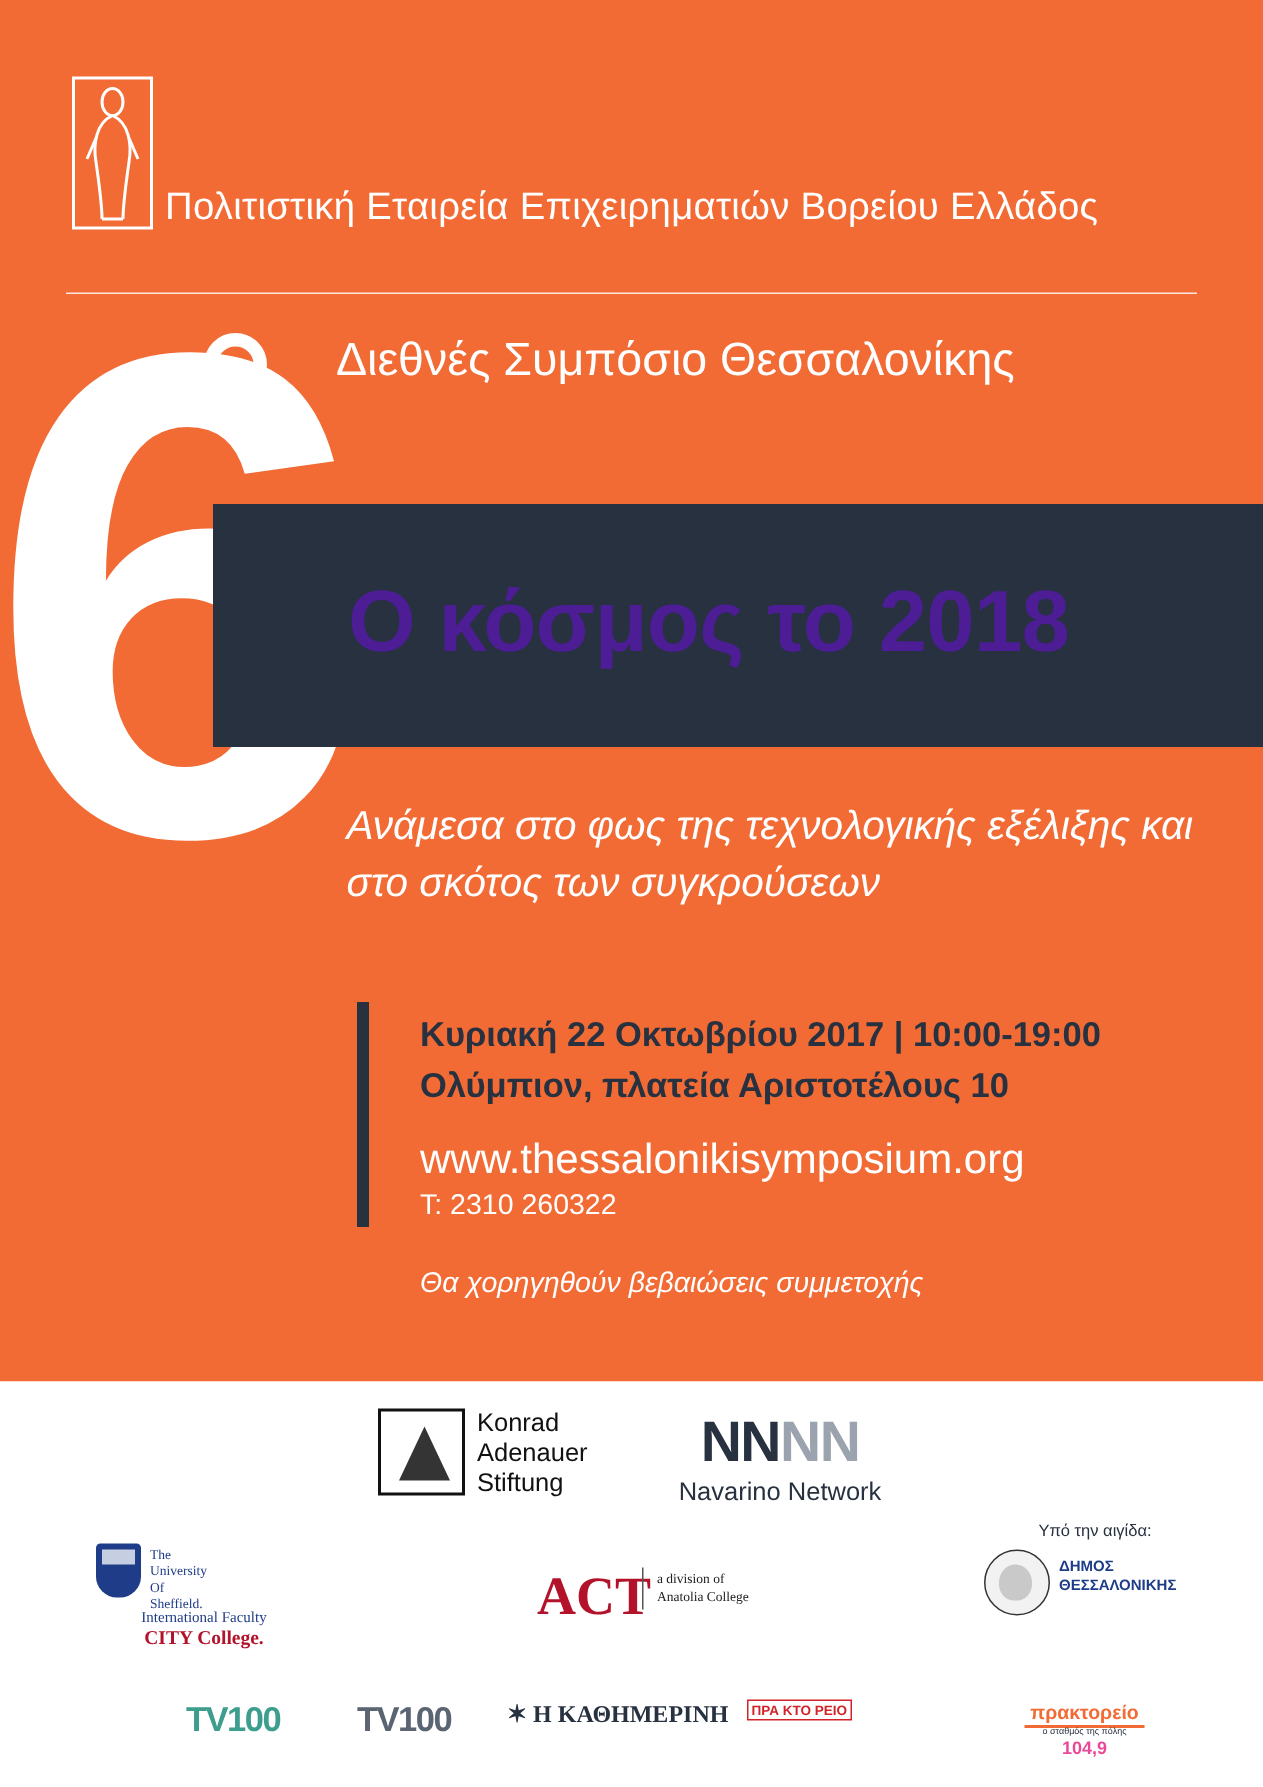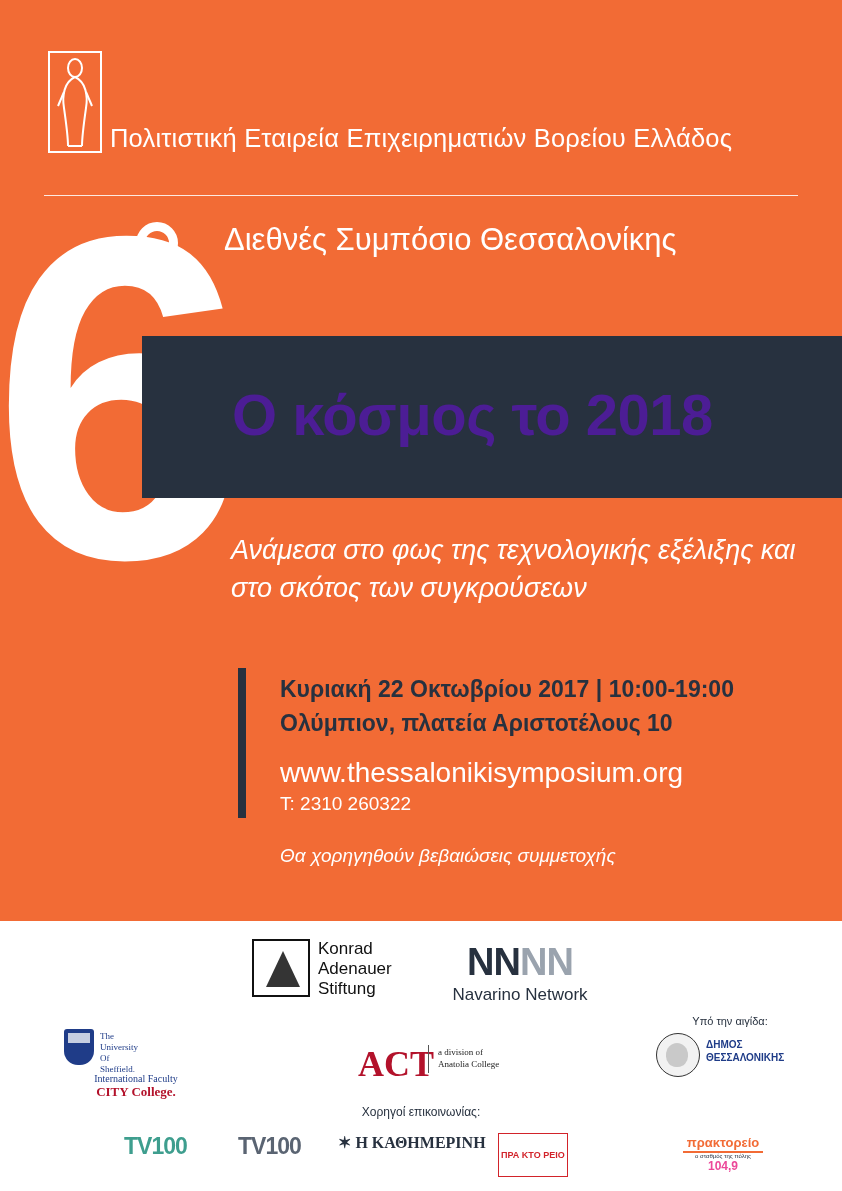--- a/index.html
+++ b/index.html
@@ -419,21 +419,21 @@
   }
   .prakt-red {
     position: absolute;
     left: 0;
     top: 0;
     font-size: 9px;
     line-height: 10px;
     font-weight: bold;
     color: #D2232A;
     border: 1px solid #D2232A;
-    padding: 16px 2px;
+    padding: 1px 2px;
   }
   .prakt-text {
     position: absolute;
     left: 44px;
     top: 3px;
     font-size: 9px;
     line-height: 12px;
     color: #27313F;
     font-weight: bold;
   }
@@ -542,21 +542,20 @@
       <div class="aegis-label">Υπό την αιγίδα:</div>
       <div class="aegis-row">
         <div class="aegis-head"></div>
         <div class="aegis-text">
           <div>ΔΗΜΟΣ</div>
           <div>ΘΕΣΣΑΛΟΝΙΚΗΣ</div>
         </div>
       </div>
     </div>
 
-    <div class="media-label">Χορηγοί επικοινωνίας:</div>
 
     <div class="media-row">
       <div class="media-item m1">
         <div class="tv100 green">TV100</div>
       </div>
       <div class="media-item m2">
         <div class="tv100 gray">TV100</div>
       </div>
       <div class="media-item m3">
         <div class="kath">✶ Η ΚΑΘΗΜΕΡΙΝΗ</div>

